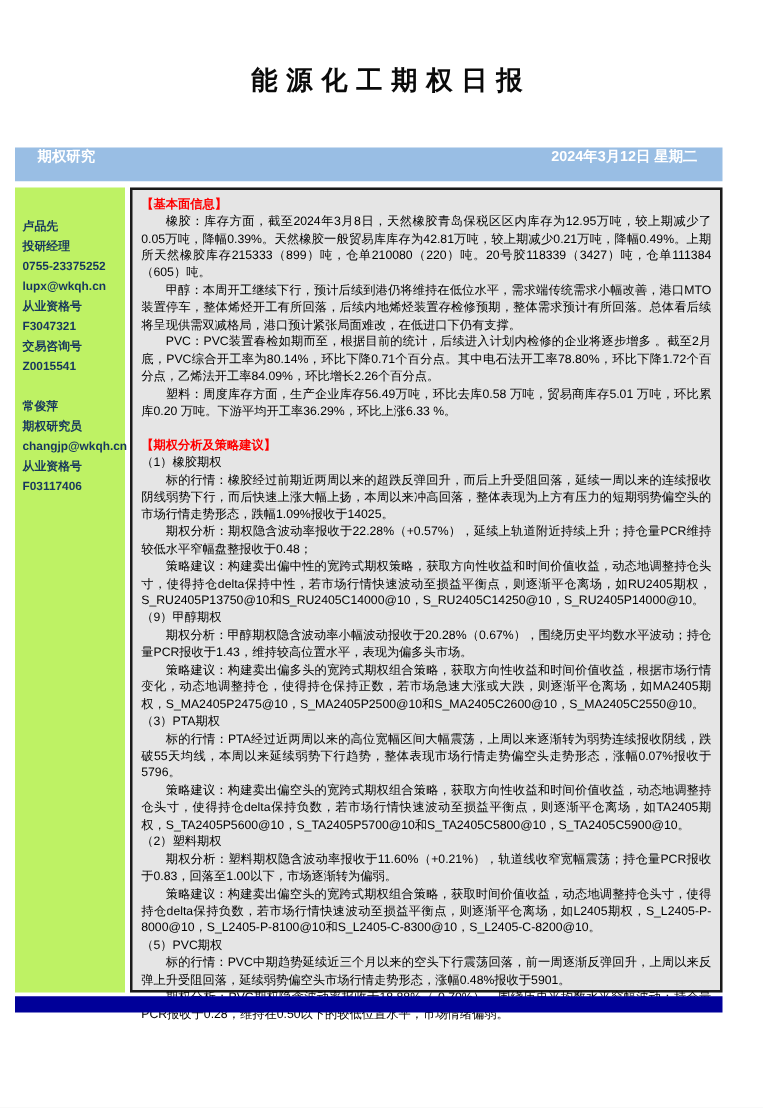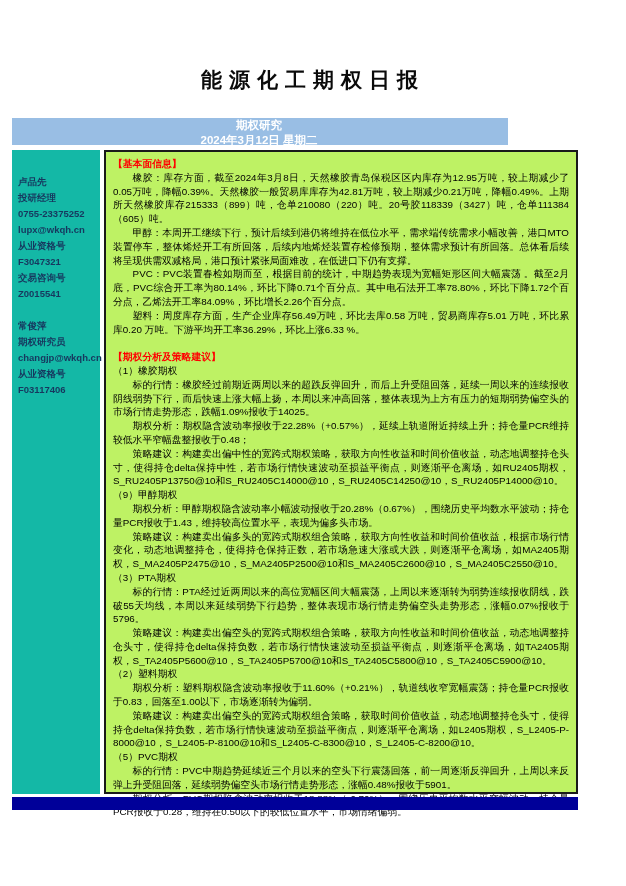--- a/index.html
+++ b/index.html
@@ -4,38 +4,37 @@
 <style>
   * { margin:0; padding:0; box-sizing:border-box; }
   html,body { background:#ffffff; }
   body {
     width:626px; height:886px; position:relative; overflow:hidden;
     font-family:"Liberation Sans", sans-serif; color:#000;
   }
   .report-title {
     position:absolute; top:50px; left:0; width:100%;
     text-align:center; font-family:"DejaVu Serif", serif;
-    font-weight:bold; font-size:21px; letter-spacing:7px; color:#0a0a0a;margin-top:16px;
+    font-weight:bold; font-size:21px; letter-spacing:7px; color:#0a0a0a;
   }
   .header-bar {
-    position:absolute; left:12px; top:118px; width:496px; height:27px;
+    position:absolute; left:12px; top:118px; width:566px; height:27px;
     background:#99BEE4; color:#ffffff; font-weight:bold; font-size:11.5px;
-    display:flex; justify-content:space-between; align-items:center;
+    display:flex; justify-content:space-between; 
     padding:0 20px 0 18px;
-    flex-direction:column;
   }
   .sidebar {
     position:absolute; left:12px; top:150px; width:88px; height:644px;
-    background:#14b8a6; color:#17375E; font-size:9.5px; font-weight:bold;
+    background:#bef264; color:#17375E; font-size:9.5px; font-weight:bold;
     line-height:16px; padding:24px 2px 0 6px;
   }
   .sidebar .gap { height:16px; }
   .content-box {
     position:absolute; left:104px; top:150px; width:474px; height:644px;
-    background:#bef264; border:2px solid #1a1a1a;
+    background:#e5e5e5; border:2px solid #1a1a1a;
     padding:5px 7px 0 7px; font-size:9.8px; line-height:13.8px;
     text-align:justify; color:#000;
   }
   .sec-heading { color:#FF0000; font-weight:bold; text-indent:0; }
   .para { text-indent:2em; }
   .item-title { text-indent:0; }
   .spacer { height:13.8px; }
   .footer-bar {
     position:absolute; left:12px; top:797px; width:566px; height:13px;
     background:#000099;
@@ -65,21 +64,21 @@
   <div>期权研究员</div>
   <div>changjp@wkqh.cn</div>
   <div>从业资格号</div>
   <div>F03117406</div>
 </div>
 
 <div class="content-box">
   <div class="sec-heading">【基本面信息】</div>
   <div class="para">橡胶：库存方面，截至2024年3月8日，天然橡胶青岛保税区区内库存为12.95万吨，较上期减少了0.05万吨，降幅0.39%。天然橡胶一般贸易库库存为42.81万吨，较上期减少0.21万吨，降幅0.49%。上期所天然橡胶库存215333（899）吨，仓单210080（220）吨。20号胶118339（3427）吨，仓单111384（605）吨。</div>
   <div class="para">甲醇：本周开工继续下行，预计后续到港仍将维持在低位水平，需求端传统需求小幅改善，港口MTO装置停车，整体烯烃开工有所回落，后续内地烯烃装置存检修预期，整体需求预计有所回落。总体看后续将呈现供需双减格局，港口预计紧张局面难改，在低进口下仍有支撑。</div>
-  <div class="para">PVC：PVC装置春检如期而至，根据目前的统计，中期趋势表现为宽幅矩形区间大幅震荡 。截至2月底，PVC综合开工率为80.14%，环比下降0.71个百分点。其中电石法开工率78.80%，环比下降1.72个百分点，乙烯法开工率84.09%，环比增长2.26个百分点。</div>
+  <div class="para">PVC：PVC装置春检如期而至，根据目前的统计，后续进入计划内检修的企业将逐步增多 。截至2月底，PVC综合开工率为80.14%，环比下降0.71个百分点。其中电石法开工率78.80%，环比下降1.72个百分点，乙烯法开工率84.09%，环比增长2.26个百分点。</div>
   <div class="para">塑料：周度库存方面，生产企业库存56.49万吨，环比去库0.58 万吨，贸易商库存5.01 万吨，环比累库0.20 万吨。下游平均开工率36.29%，环比上涨6.33 %。</div>
 
   <div class="spacer"></div>
   <div class="sec-heading">【期权分析及策略建议】</div>
 
   <div class="item-title">（1）橡胶期权</div>
   <div class="para">标的行情：橡胶经过前期近两周以来的超跌反弹回升，而后上升受阻回落，延续一周以来的连续报收阴线弱势下行，而后快速上涨大幅上扬，本周以来冲高回落，整体表现为上方有压力的短期弱势偏空头的市场行情走势形态，跌幅1.09%报收于14025。</div>
   <div class="para">期权分析：期权隐含波动率报收于22.28%（+0.57%），延续上轨道附近持续上升；持仓量PCR维持较低水平窄幅盘整报收于0.48；</div>
   <div class="para">策略建议：构建卖出偏中性的宽跨式期权策略，获取方向性收益和时间价值收益，动态地调整持仓头寸，使得持仓delta保持中性，若市场行情快速波动至损益平衡点，则逐渐平仓离场，如RU2405期权，S_RU2405P13750@10和S_RU2405C14000@10，S_RU2405C14250@10，S_RU2405P14000@10。</div>
 

